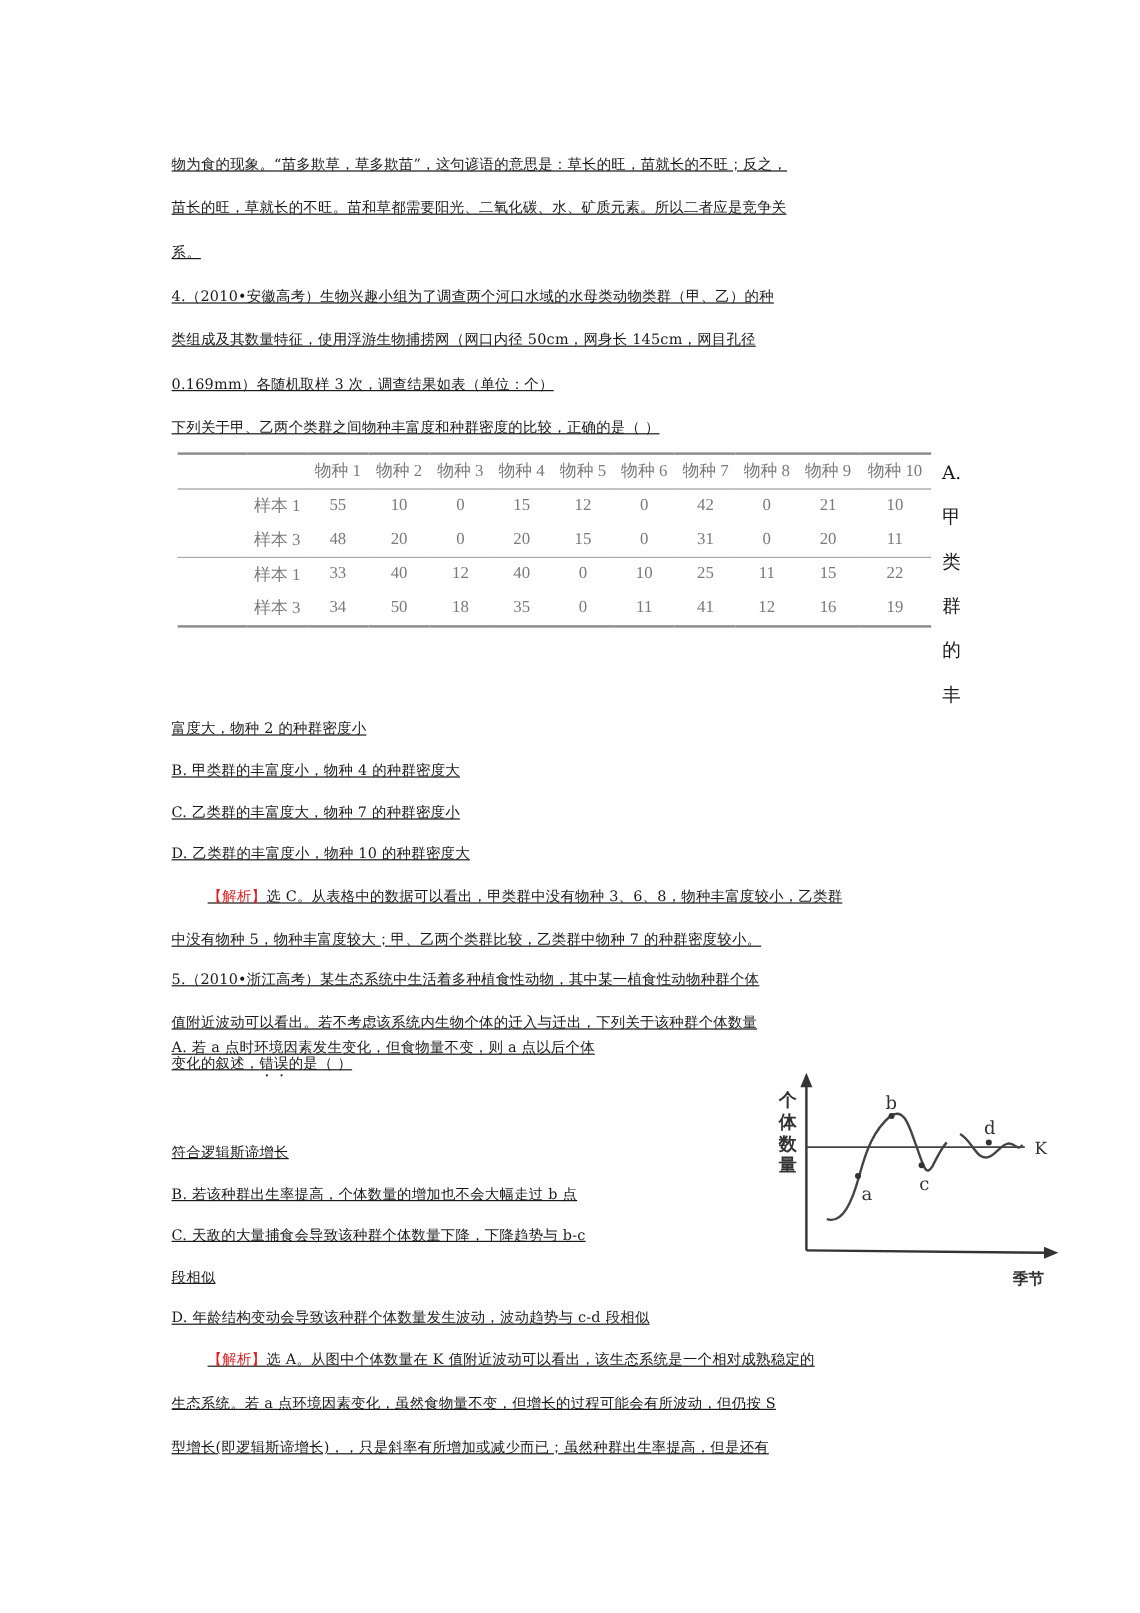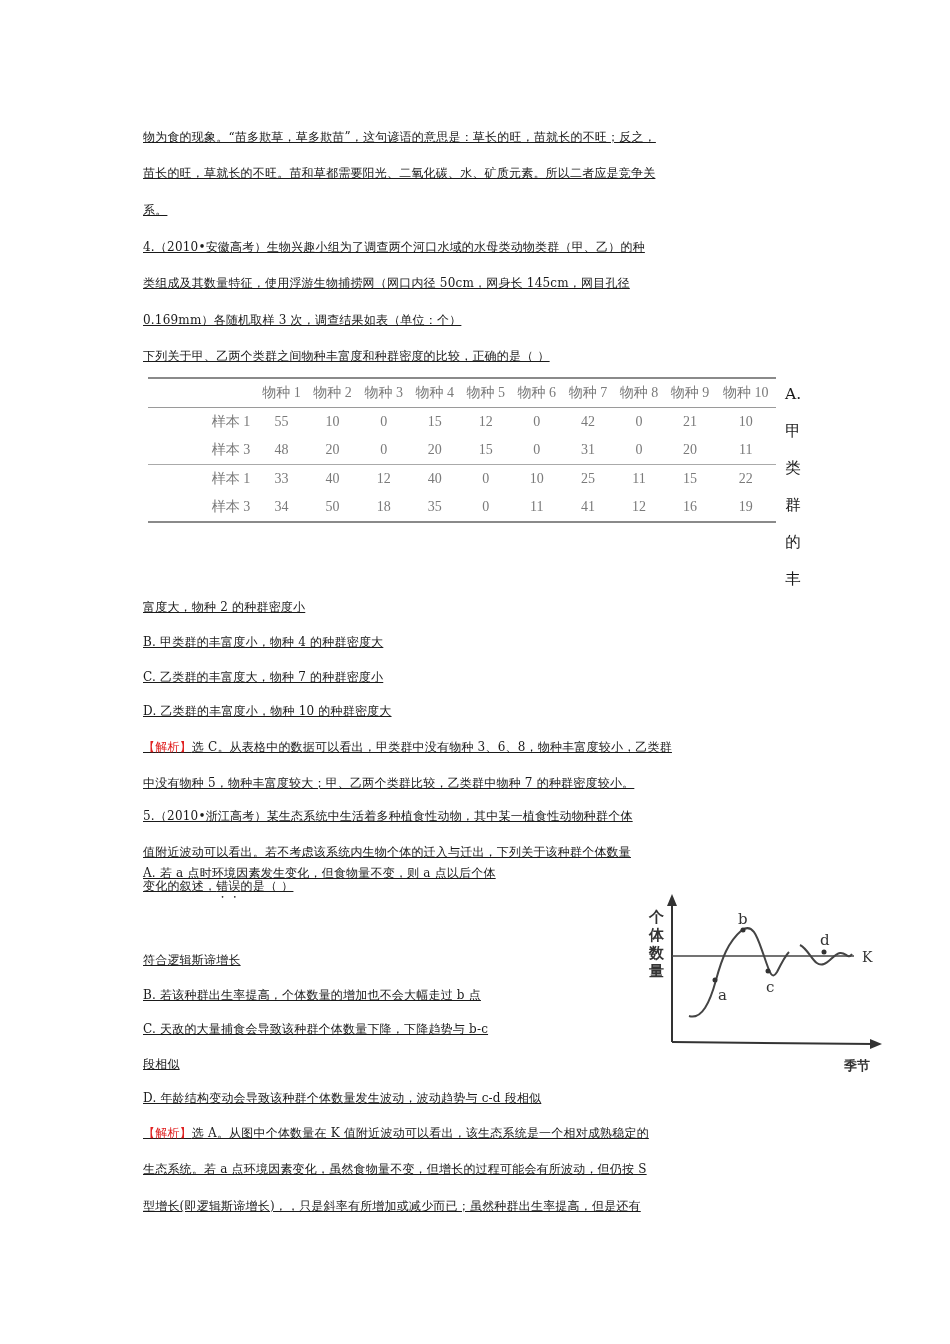--- a/index.html
+++ b/index.html
@@ -5,21 +5,21 @@
     html, body { margin: 0; padding: 0; background: #ffffff; }
     body {
       width: 950px; height: 1344px; position: relative; overflow: hidden;
       font-family: "DejaVu Serif", "Liberation Serif", serif;
       color: #1a1a1a;
     }
     .line {
       position: absolute; left: 143px; font-size: 12px; line-height: 20px;
       white-space: nowrap; letter-spacing: 0.2px; text-decoration: underline;
     }
-    .red { color: #e02020; }
+    .red { color: #e02020; margin-left: 30px; }
     .emph { text-emphasis: dot; -webkit-text-emphasis: dot; text-emphasis-position: under; -webkit-text-emphasis-position: under; }
 
     
     .tbl-wrap { position: absolute; left: 148px; top: 377px; width: 628px; height: 152px; }
     table.data {
       width: 628px; border-collapse: collapse; font-family: "Liberation Serif", serif;
       font-size: 14px; color: #7a7a7a;
     }
     table.data td, table.data th { text-align: center; padding: 0; height: 28px; font-weight: normal; }
     table.data thead tr { border-top: 2px solid #8a8a8a; border-bottom: 1px solid #9a9a9a; }

